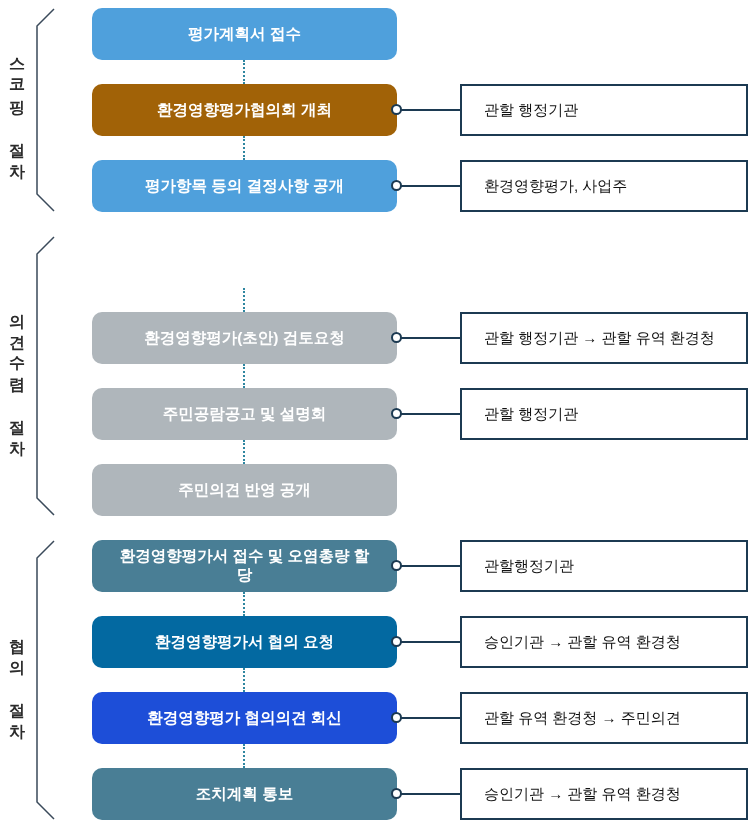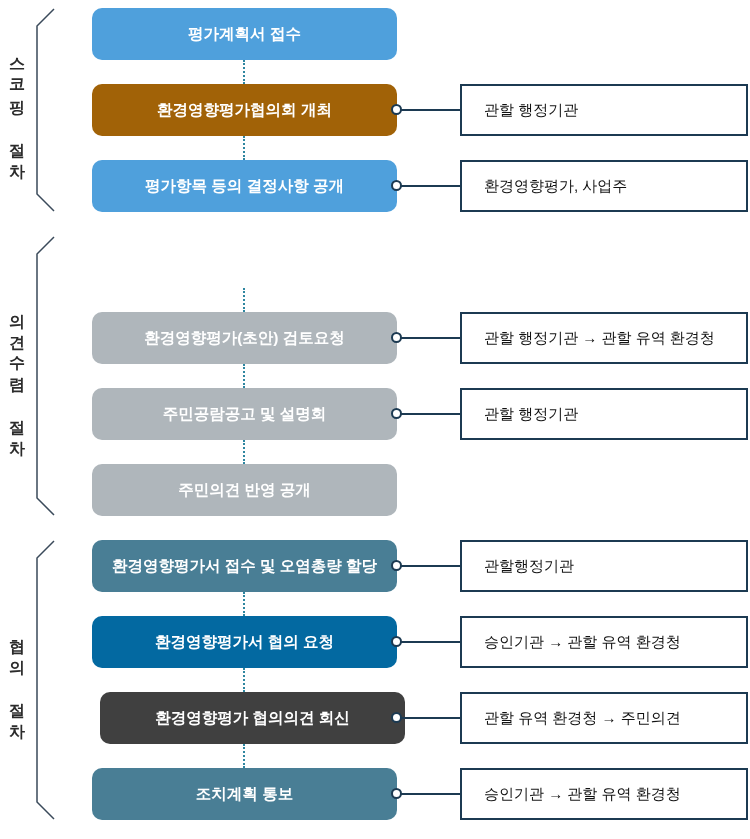--- a/index.html
+++ b/index.html
@@ -63,21 +63,21 @@
     border-radius: 10px;
     display: flex;
     align-items: center;
     justify-content: center;
     color: #ffffff;
     font-weight: bold;
     font-size: 15.5px;
     text-align: center;
     line-height: 1.2;
     box-sizing: border-box;
-    padding: 0 15px;
+    padding: 0 24px;
   }
   .dotted {
     position: absolute;
     left: 151px;
     top: 52px;
     height: 24px;
     width: 0;
     border-left: 2px dotted #2E86A0;
   }
   .hline {
@@ -188,21 +188,21 @@
             <div class="side-box">관할행정기관</div>
           </div>
           <div class="row">
             <div class="step-box" style="background: #0369a1;">환경영향평가서 협의 요청</div>
             <div class="dotted"></div>
             <div class="hline"></div>
             <div class="circ"></div>
             <div class="side-box">승인기관 → 관할 유역 환경청</div>
           </div>
           <div class="row">
-            <div class="step-box" style="background: #404040; margin-left: 8px;">환경영향평가 협의의견 회신</div>
+            <div class="step-box" style="background: #1d4ed8;">환경영향평가 협의의견 회신</div>
             <div class="dotted"></div>
             <div class="hline"></div>
             <div class="circ"></div>
             <div class="side-box">관할 유역 환경청 → 주민의견</div>
           </div>
           <div class="row">
             <div class="step-box" style="background: rgb(73, 126, 149);">조치계획 통보</div>
             <div class="hline"></div>
             <div class="circ"></div>
             <div class="side-box">승인기관 → 관할 유역 환경청</div>

